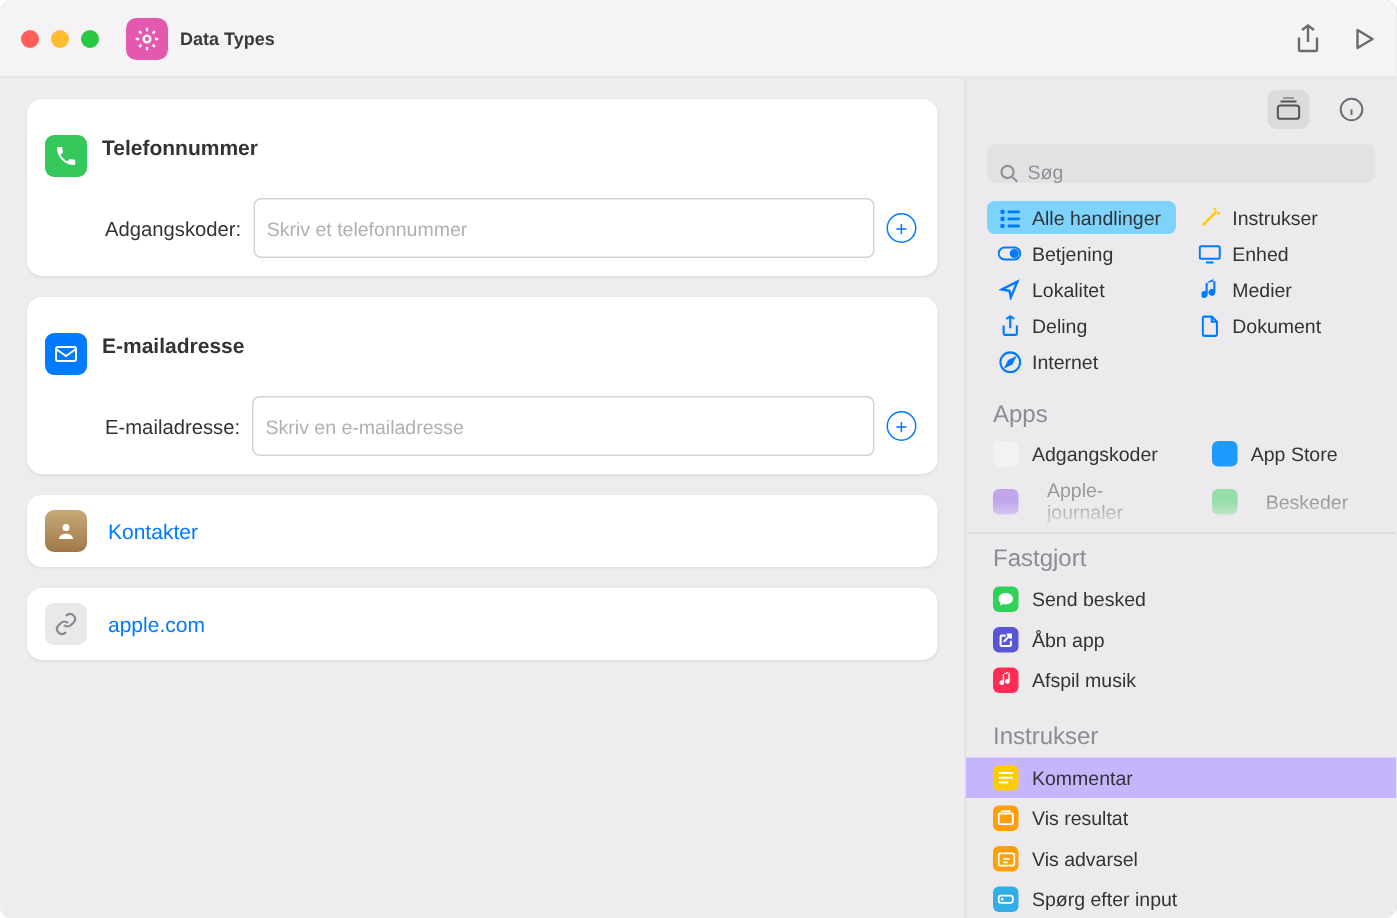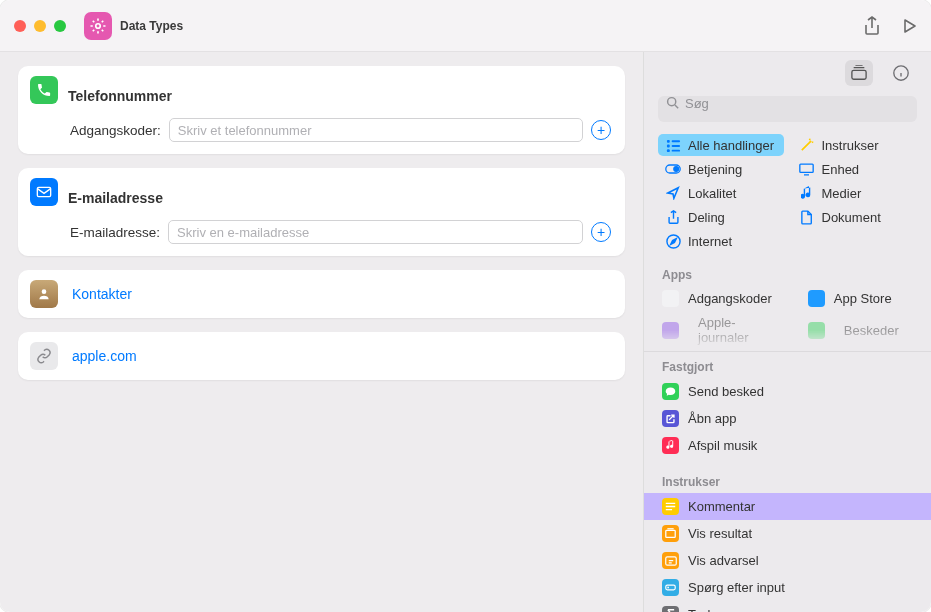--- a/index.html
+++ b/index.html
@@ -18,49 +18,49 @@
     .titlebar-right { margin-left: auto; display: flex; gap: 22px; color: #6b6b6b; }
     .titlebar-right .icon-btn { display: flex; align-items: center; justify-content: center; }
     
     
     .main-wrap { display: flex; height: calc(100% - 52px); }
     .content { flex: 1; background: #eeecee; padding: 14px 18px; overflow-y: auto; }
     .sidebar { width: 288px; background: #eceaed; border-left: 1px solid #ddd; display: flex; flex-direction: column; }
     
     
     .card { background: #fff; border-radius: 10px; margin-bottom: 14px; box-shadow: 0 1px 2px rgba(0,0,0,0.06); overflow: hidden; }
-    .card-head { display: flex; align-items: flex-end; padding: 10px 12px 8px; gap: 10px; }
+    .card-head { display: flex; align-items: flex-start; padding: 24px 12px 8px; gap: 10px; }
     .action-icon { width: 28px; height: 28px; border-radius: 6px; display: flex; align-items: center; justify-content: center; color: #fff; flex-shrink: 0; }
     .ai-green { background: #34c759; }
     .ai-blue { background: #007aff; }
     .ai-brown { background: linear-gradient(#c8a978, #a07848); }
     .ai-link { background: #e9e9eb; color: #8a8a8e; }
     .card-title { font-size: 14px; font-weight: 600; color: #333; }
     .card-row { display: flex; align-items: center; padding: 6px 12px 12px 52px; gap: 8px; }
     .field-lbl { font-size: 13.5px; color: #333; }
-    .field-input { flex: 1; height: 24px; border: 1px solid #d2d2d4; border-radius: 5px; background: #fff; padding: 0 8px; font-size: 13px; color: #333; outline: none; }
+    .field-input { flex: 1; height: 40px; border: 1px solid #d2d2d4; border-radius: 5px; background: #fff; padding: 0 8px; font-size: 13px; color: #333; outline: none; }
     .field-input::placeholder { color: #b0b0b4; }
     .plus-btn { width: 20px; height: 20px; border: 1px solid #007aff; border-radius: 50%; color: #007aff; display: flex; align-items: center; justify-content: center; font-size: 14px; background: #fff; margin-right: 2px; }
     
     .card-small { padding: 10px 12px; display: flex; align-items: center; gap: 14px; }
     .token { font-size: 14px; color: #007aff; }
     .side-header-btns { display: flex; align-items: center; gap: 14px; padding: 8px 16px 6px; color: #6e6e72; justify-content: flex-end; }
     .side-header-btns .sq-btn { width: 28px; height: 26px; border-radius: 6px; display: flex; align-items: center; justify-content: center; }
     .side-header-btns .sq-btn.sel { background: #dcdadd; }
     .search-wrap { padding: 4px 14px 10px; }
-    .search { display: flex; align-items: flex-start; gap: 6px; height: 26px; background: #e3e1e4; border-radius: 6px; padding: 0 8px; color: #919195; }
+    .search { display: flex; align-items: flex-end; gap: 6px; height: 26px; background: #e3e1e4; border-radius: 6px; padding: 0 8px; color: #919195; }
     .search input { flex: 1; border: none; background: transparent; outline: none; font-size: 13px; color: #333; }
     .search input::placeholder { color: #919195; }
     
     .cat-grid { display: grid; grid-template-columns: 1fr 1fr; column-gap: 8px; row-gap: 2px; padding: 2px 14px 8px; }
     .cat { display: flex; align-items: center; gap: 7px; padding: 3px 7px; border-radius: 5px; font-size: 13px; color: #333; }
     .cat.sel { background: #7dd3fc; }
     .cat-ico { width: 16px; height: 16px; display: flex; align-items: center; justify-content: center; flex-shrink: 0; }
     
-    .sec-label { font-size: 12px; font-weight: 700; color: #8d8c91; padding: 8px 18px 4px; text-transform: none; }
+    .sec-label { font-size: 16px; font-weight: 400; color: #8d8c91; padding: 8px 18px 4px; text-transform: none; }
     .app-row, .act-row { display: flex; align-items: center; gap: 9px; padding: 4px 18px; font-size: 13px; color: #333; }
     .app-row.fade { opacity: 0.45; gap: 19px; }
     .app-ico { width: 17px; height: 17px; border-radius: 4px; display: flex; align-items: center; justify-content: center; flex-shrink: 0; color: #fff; font-size: 10px; }
     .act-row { padding: 5px 18px; }
     .act-row.hover { background: #c4b5fd; }
     .scroll-fade { mask-image: linear-gradient(to bottom, black 70%, transparent 100%); -webkit-mask-image: linear-gradient(to bottom, black 70%, transparent 100%); }
     .apps-grid { display: grid; grid-template-columns: 1fr 1fr; }
     
     .side-body { flex: 1; overflow: hidden; }
     .side-lower { border-top: 1px solid #dcdadd; margin-top: 2px; }

